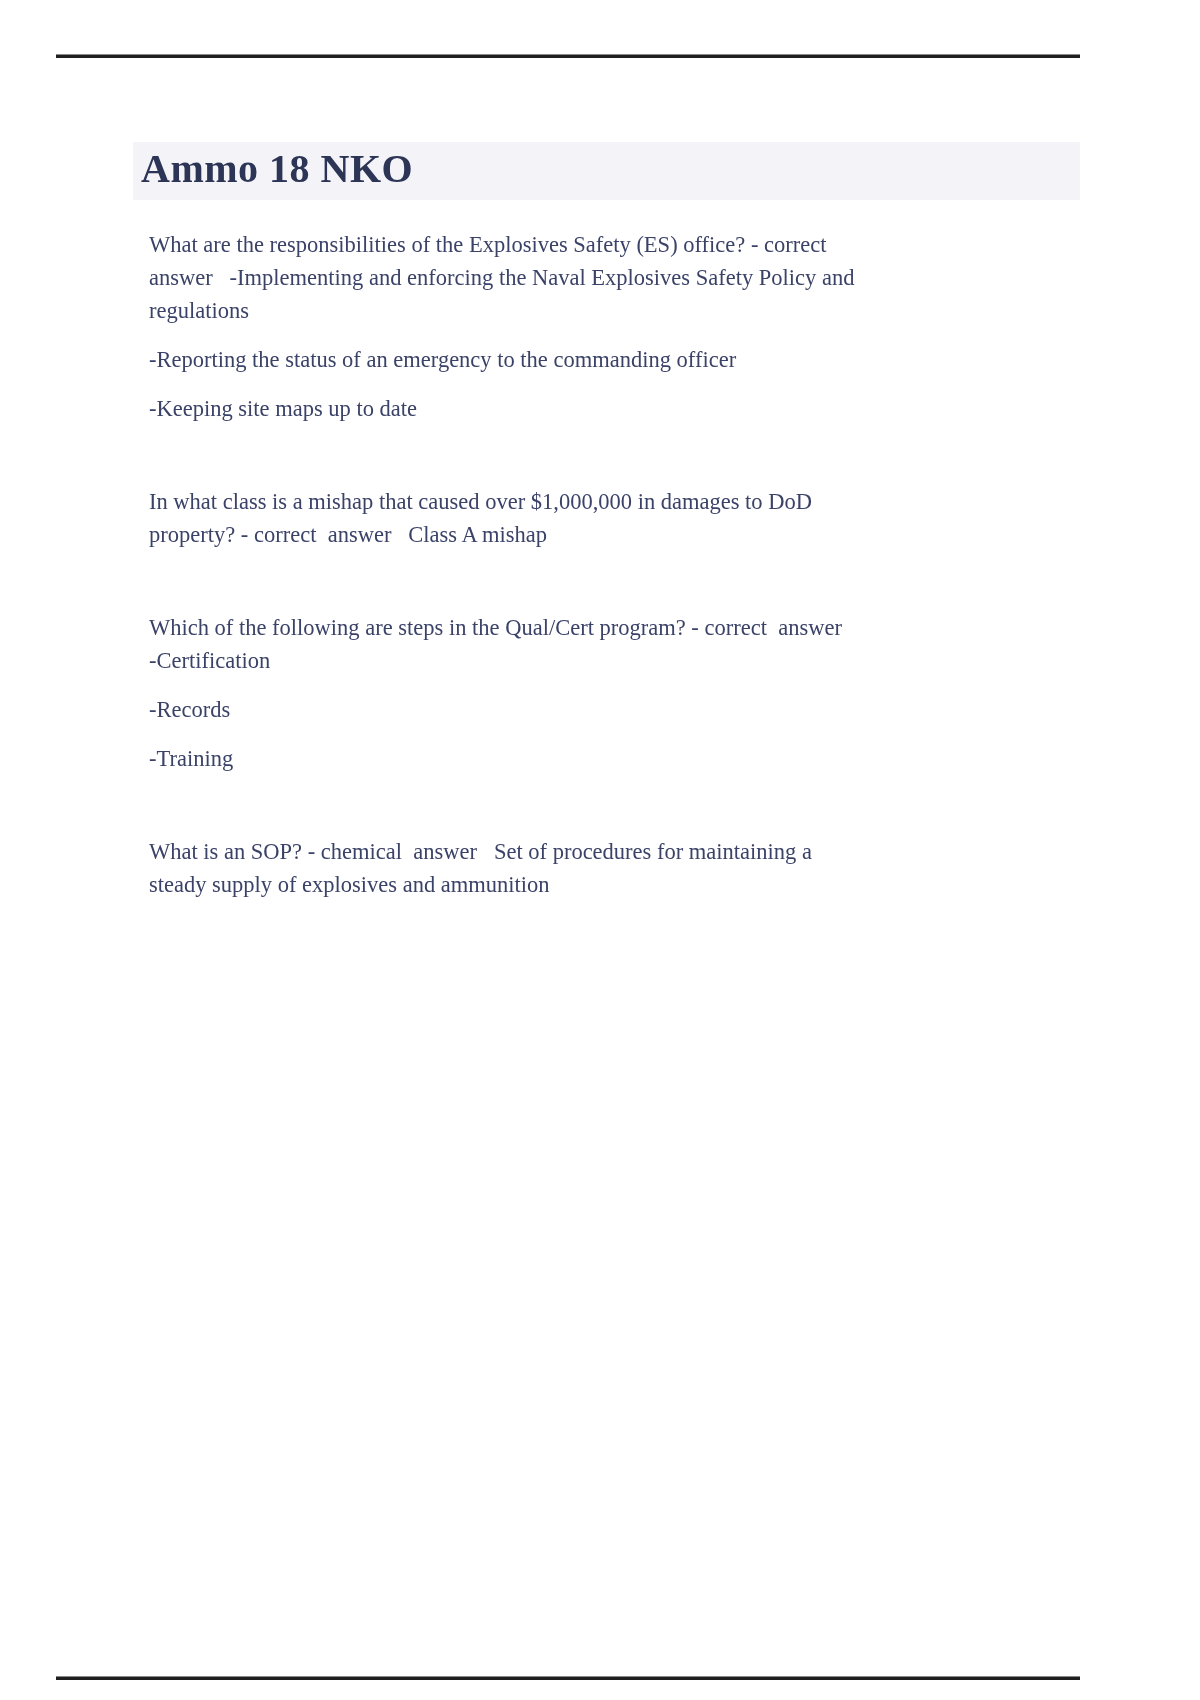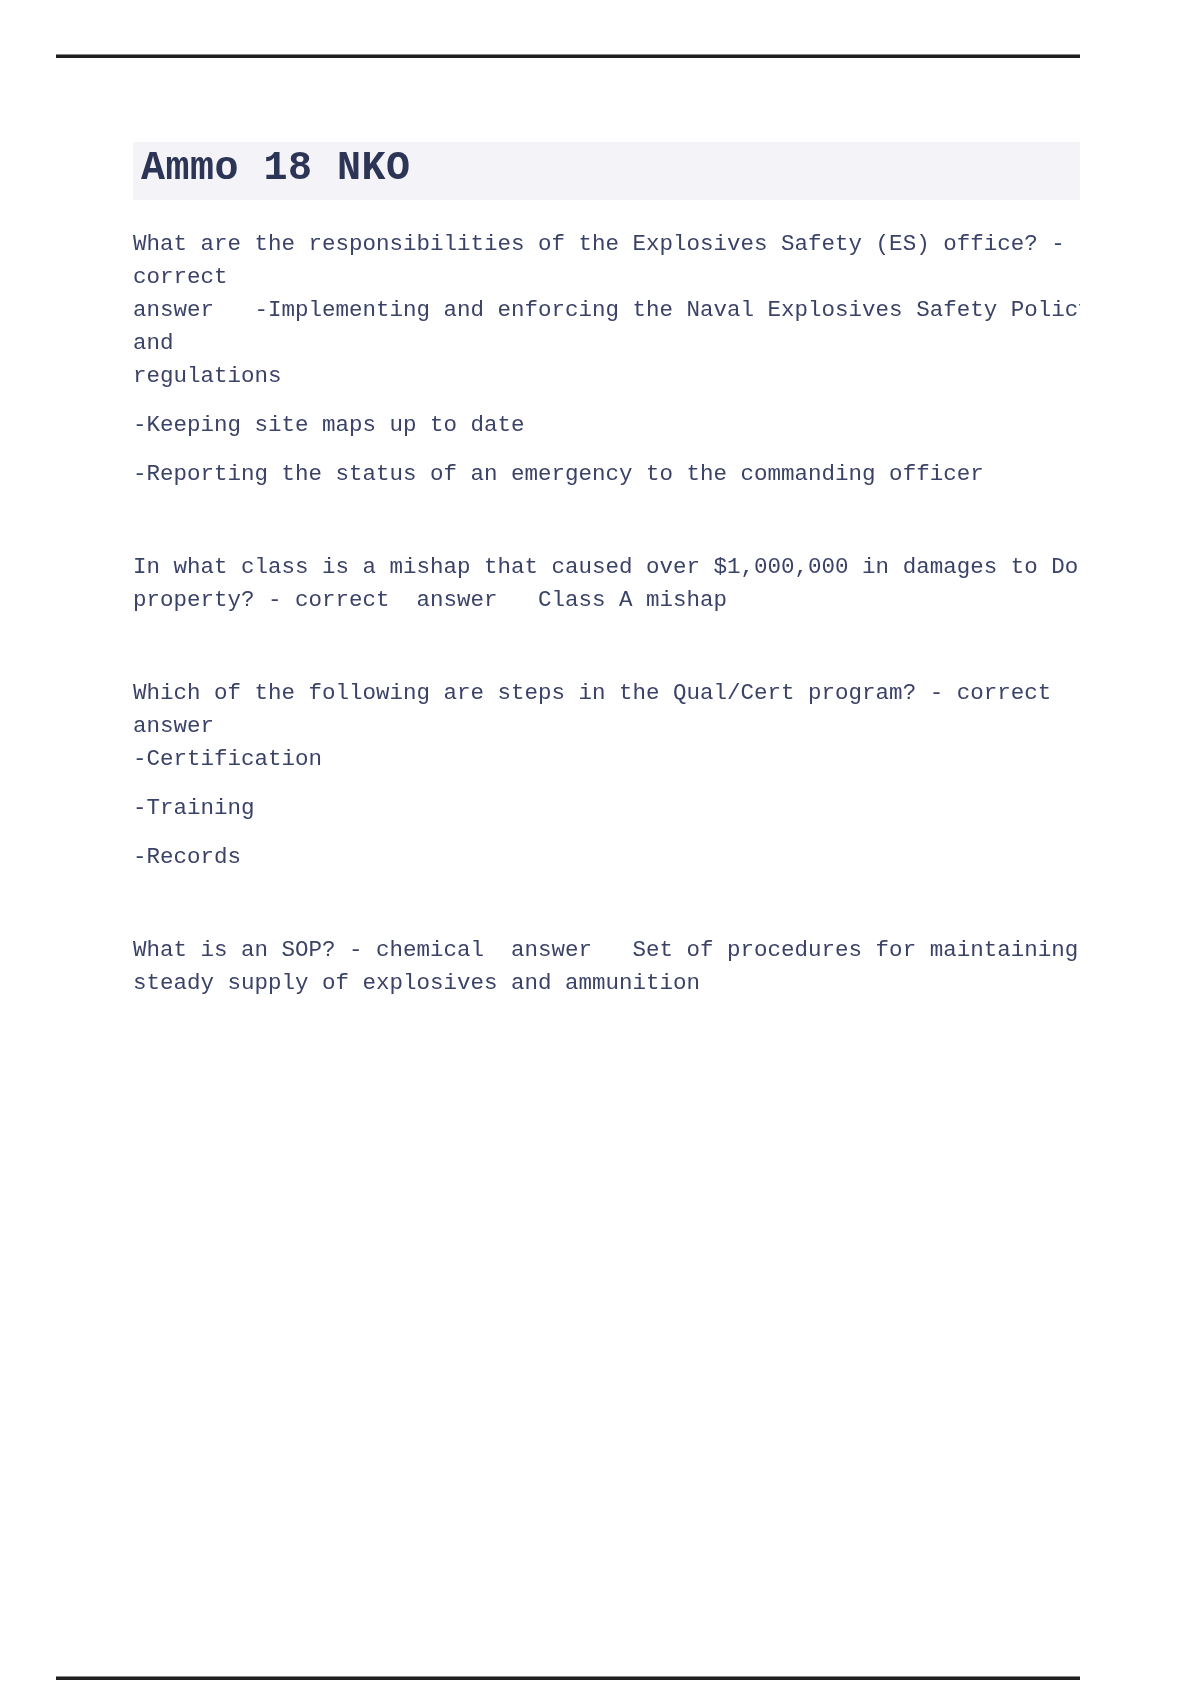--- a/index.html
+++ b/index.html
@@ -5,21 +5,21 @@
   html, body {
     margin: 0;
     padding: 0;
     background: #ffffff;
   }
   .page {
     position: relative;
     width: 1080px;
     height: 1700px;
     background: #ffffff;
-    font-family: Liberation Mono, monospace;
+    font-family: Liberation Serif, serif;
     overflow: hidden;
   }
   .rule {
     position: absolute;
     left: 56px;
     width: 1086px;
     height: 3px;
     background: #1f1f1f;
     border-top: 1px solid #8a8a8a;
   }
@@ -45,21 +45,21 @@
   .content {
     position: absolute;
     left: 133px;
     top: 228px;
     width: 1000px;
     color: #3b4268;
     font-size: 22.5px;
     line-height: 33px;
   }
   .content p {
-    margin: 0 0 16px 0;
+    margin: 0 0 16px 16px;
     white-space: pre-wrap;
   }
   .content p.new-group {
     margin-top: 60px;
   }
 </style>
 </head>
 <body>
 
 <div class="page">
@@ -67,27 +67,27 @@
   <div class="rule top"></div>
 
   <div class="title-band">
     <h1>Ammo 18 NKO</h1>
   </div>
 
   <div class="content" id="content">
       <p>What are the responsibilities of the Explosives Safety (ES) office? - correct
 answer   -Implementing and enforcing the Naval Explosives Safety Policy and
 regulations</p>
+      <p>-Reporting the status of an emergency to the commanding officer</p>
       <p>-Keeping site maps up to date</p>
-      <p>-Reporting the status of an emergency to the commanding officer</p>
       <p class="new-group">In what class is a mishap that caused over $1,000,000 in damages to DoD
 property? - correct  answer   Class A mishap</p>
       <p class="new-group">Which of the following are steps in the Qual/Cert program? - correct  answer
 -Certification</p>
+      <p>-Records</p>
       <p>-Training</p>
-      <p>-Records</p>
       <p class="new-group">What is an SOP? - chemical  answer   Set of procedures for maintaining a
 steady supply of explosives and ammunition</p>
     </div>
 
   <div class="rule bottom"></div>
 
 </div>
 
 </body></html>

